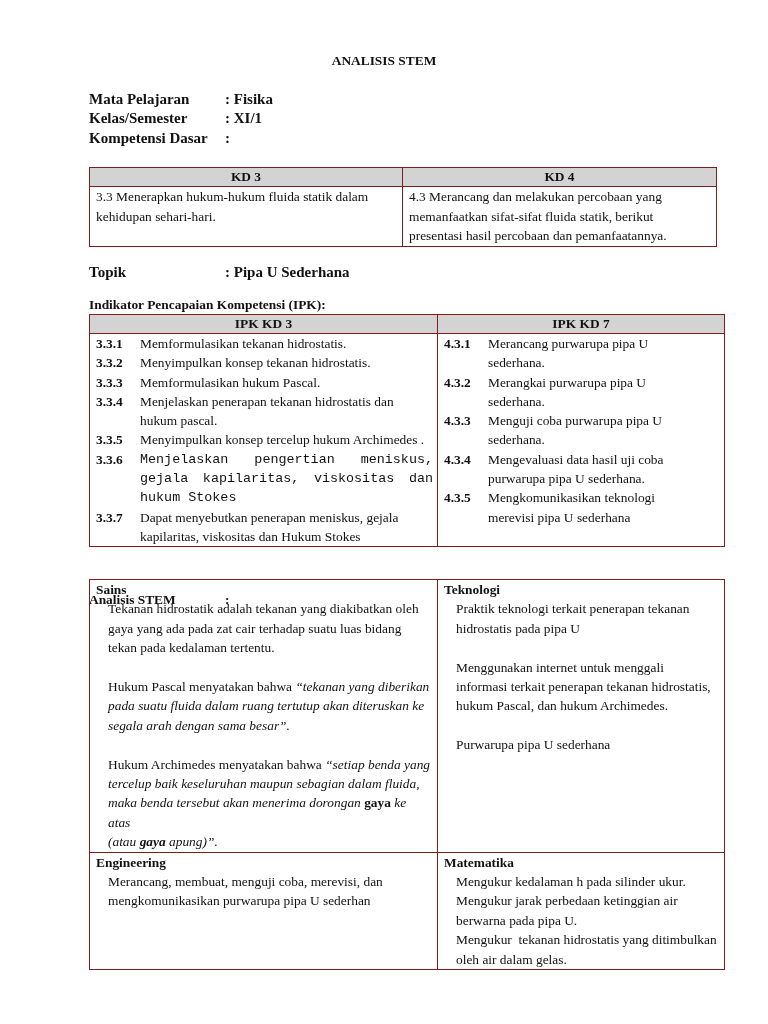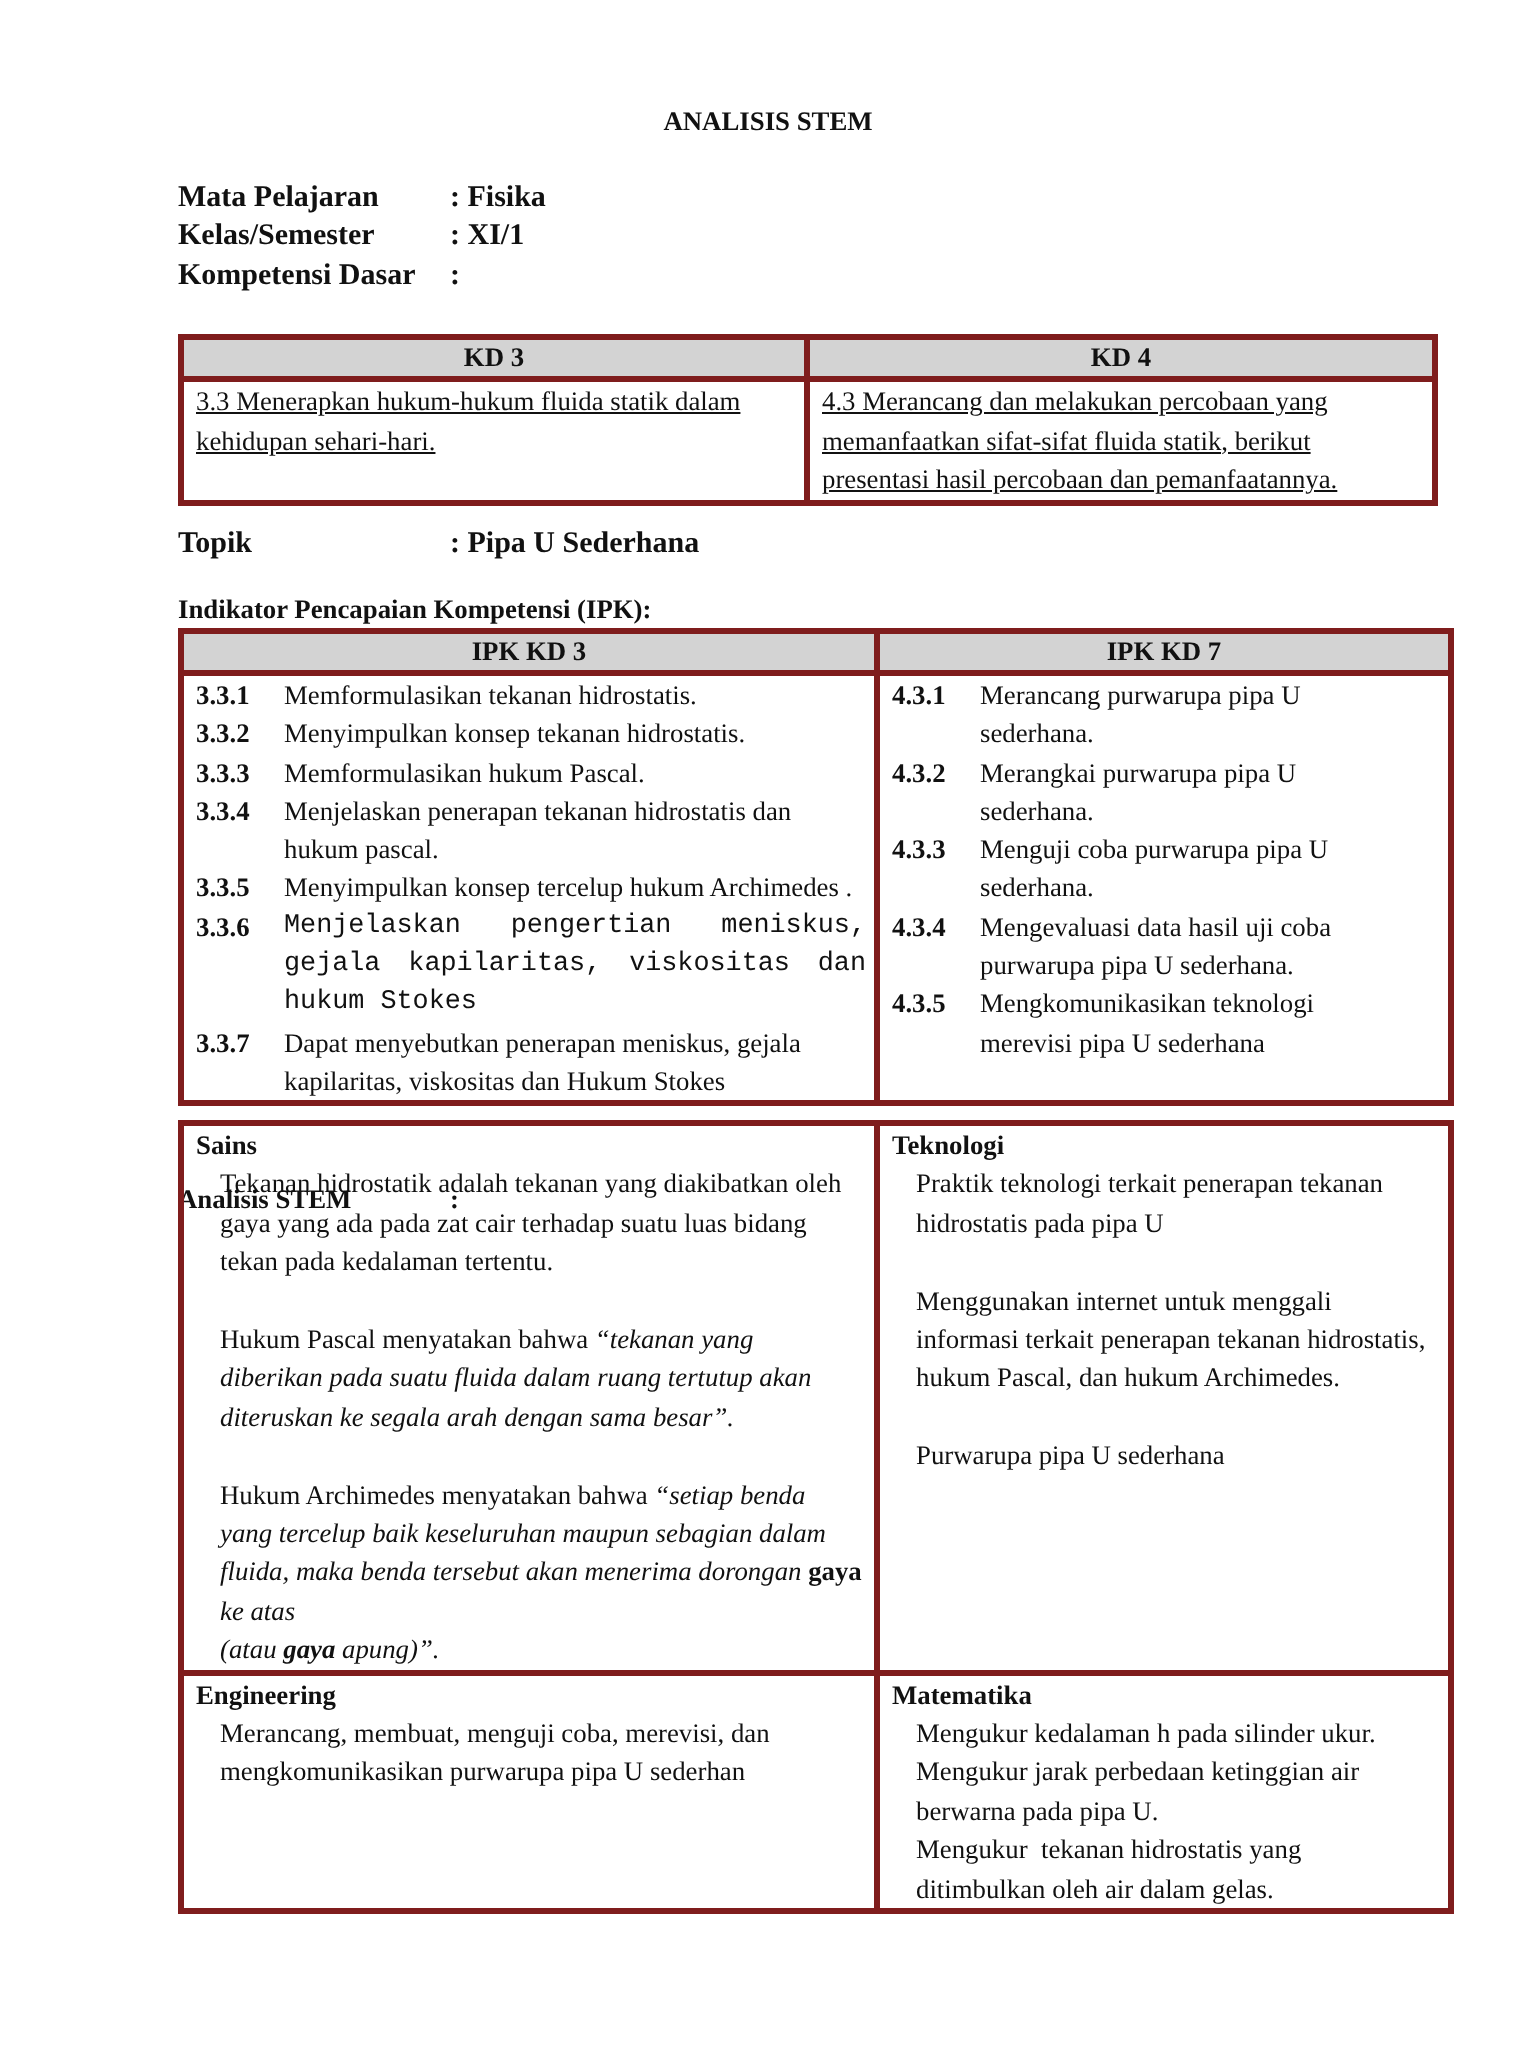--- a/index.html
+++ b/index.html
@@ -5,34 +5,34 @@
   html, body { margin: 0; padding: 0; background: #ffffff; }
   body { width: 768px; height: 1024px; position: relative; overflow: hidden;
          font-family: "Liberation Serif", "DejaVu Serif", serif; color: #111; font-size: 13.4px; }
   .abs { position: absolute; }
   .title { left: 0; width: 768px; top: 53px; text-align: center; font-weight: bold; font-size: 13.4px; }
   .meta-row { left: 89px; font-weight: bold; font-size: 15px; }
   .meta-row .lbl { display: inline-block; width: 136px; }
   .bold { font-weight: bold; }
 
   table { border-collapse: collapse; position: absolute; table-layout: fixed; }
-  td, th { border: 3px solid #7f1d1d; vertical-align: top; padding: 0; margin-top: 44px; }
+  td, th { border: 1px solid #7f1d1d; vertical-align: top; padding: 0; margin-top: 44px; }
   th { background: #d3d3d3; font-weight: bold; text-align: center; font-size: 13.4px; line-height: 18px; height: 18px; }
 
   .kd-table { left: 89px; top: 167px; width: 627px; }
-  .kd-table td { line-height: 19.5px; padding: 0 6px; height: 58px; text-decoration: underline; }
+  .kd-table td { line-height: 19.5px; padding: 0 6px; height: 58px; }
 
   .ipk-table { left: 89px; top: 314px; width: 635px; }
   .ipk-table td { padding: 0 4px 0 6px; height: 212px; }
   .ipk-item { display: flex; line-height: 19.3px; }
   .ipk-item .num { width: 44px; flex: none; font-weight: bold; }
   .ipk-item .txt { flex: 1; }
   .justify { text-align: justify; text-align-last: justify; font-family: Liberation Mono, monospace; }
 
-  .stem-table { left: 89px; top: 560px; width: 635px; }
+  .stem-table { left: 89px; top: 579px; width: 635px; }
   .stem-table td { padding: 0 6px; line-height: 19.4px; }
   .stem-head { font-weight: bold; }
   .stem-body { padding-left: 12px; }
   .stem-body p { margin: 0; }
   .gap { height: 19.4px; }
   .ital { font-style: italic; }
 </style>
 </head>
 <body>
 

